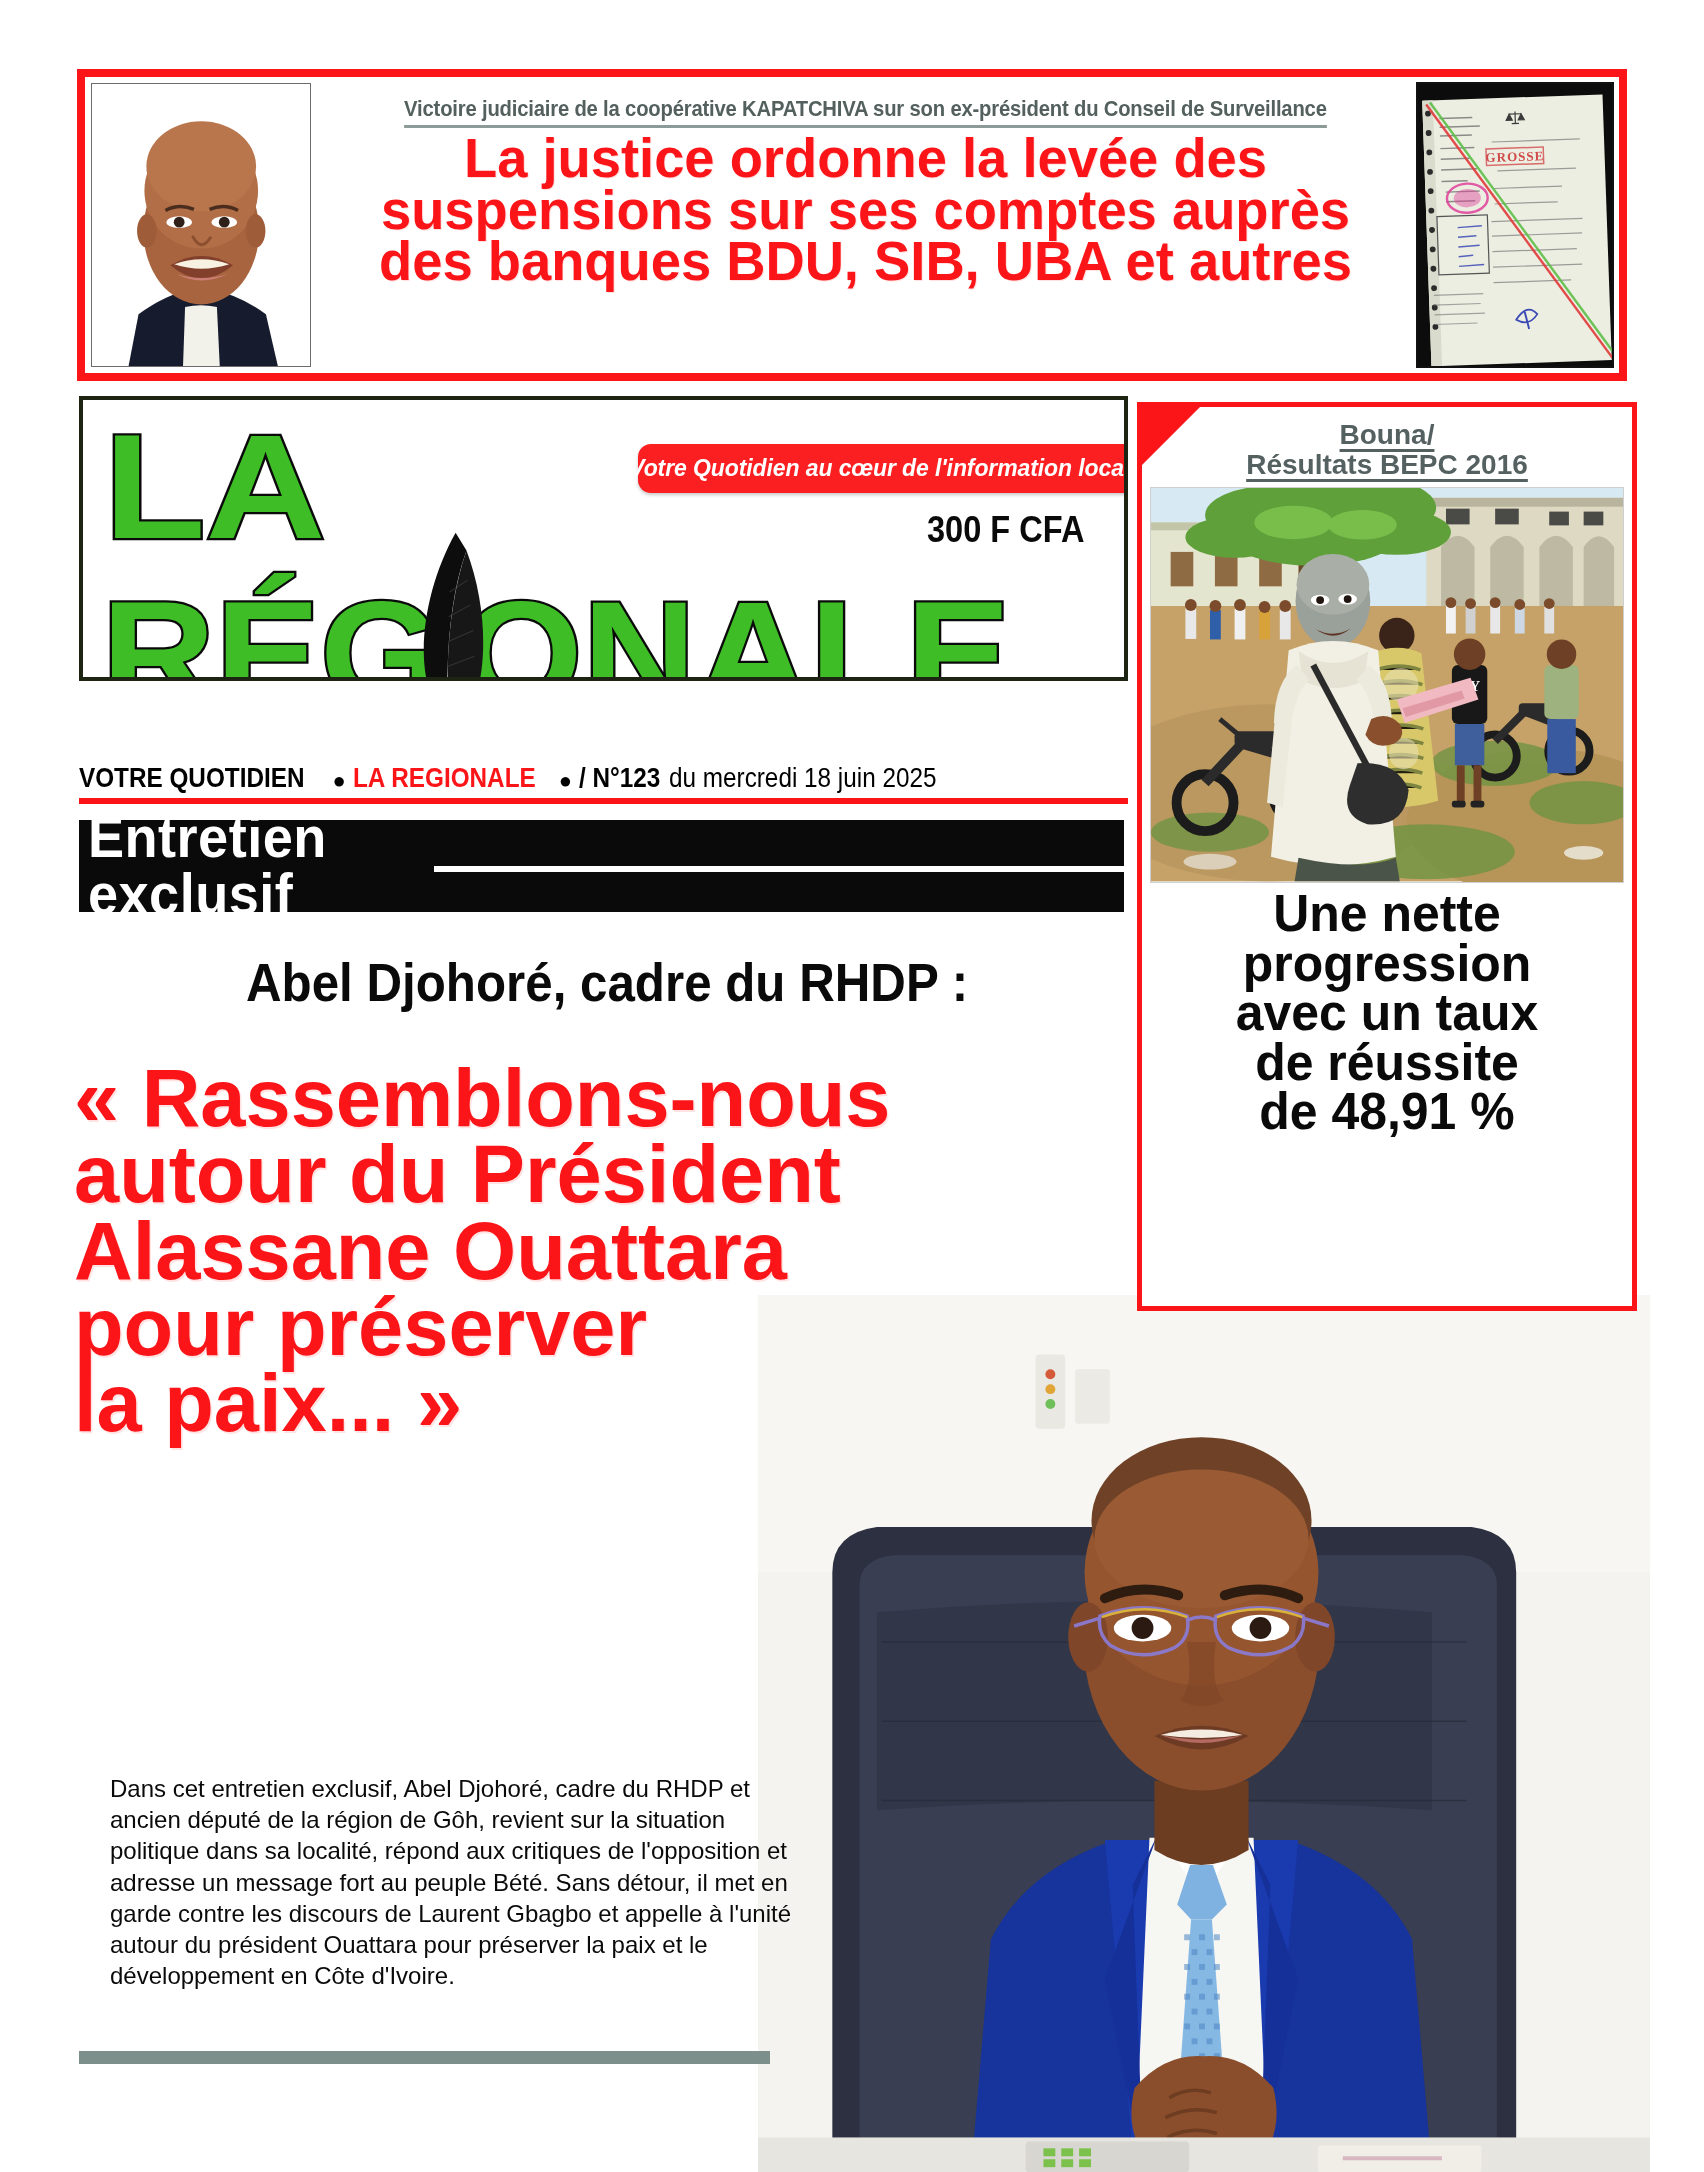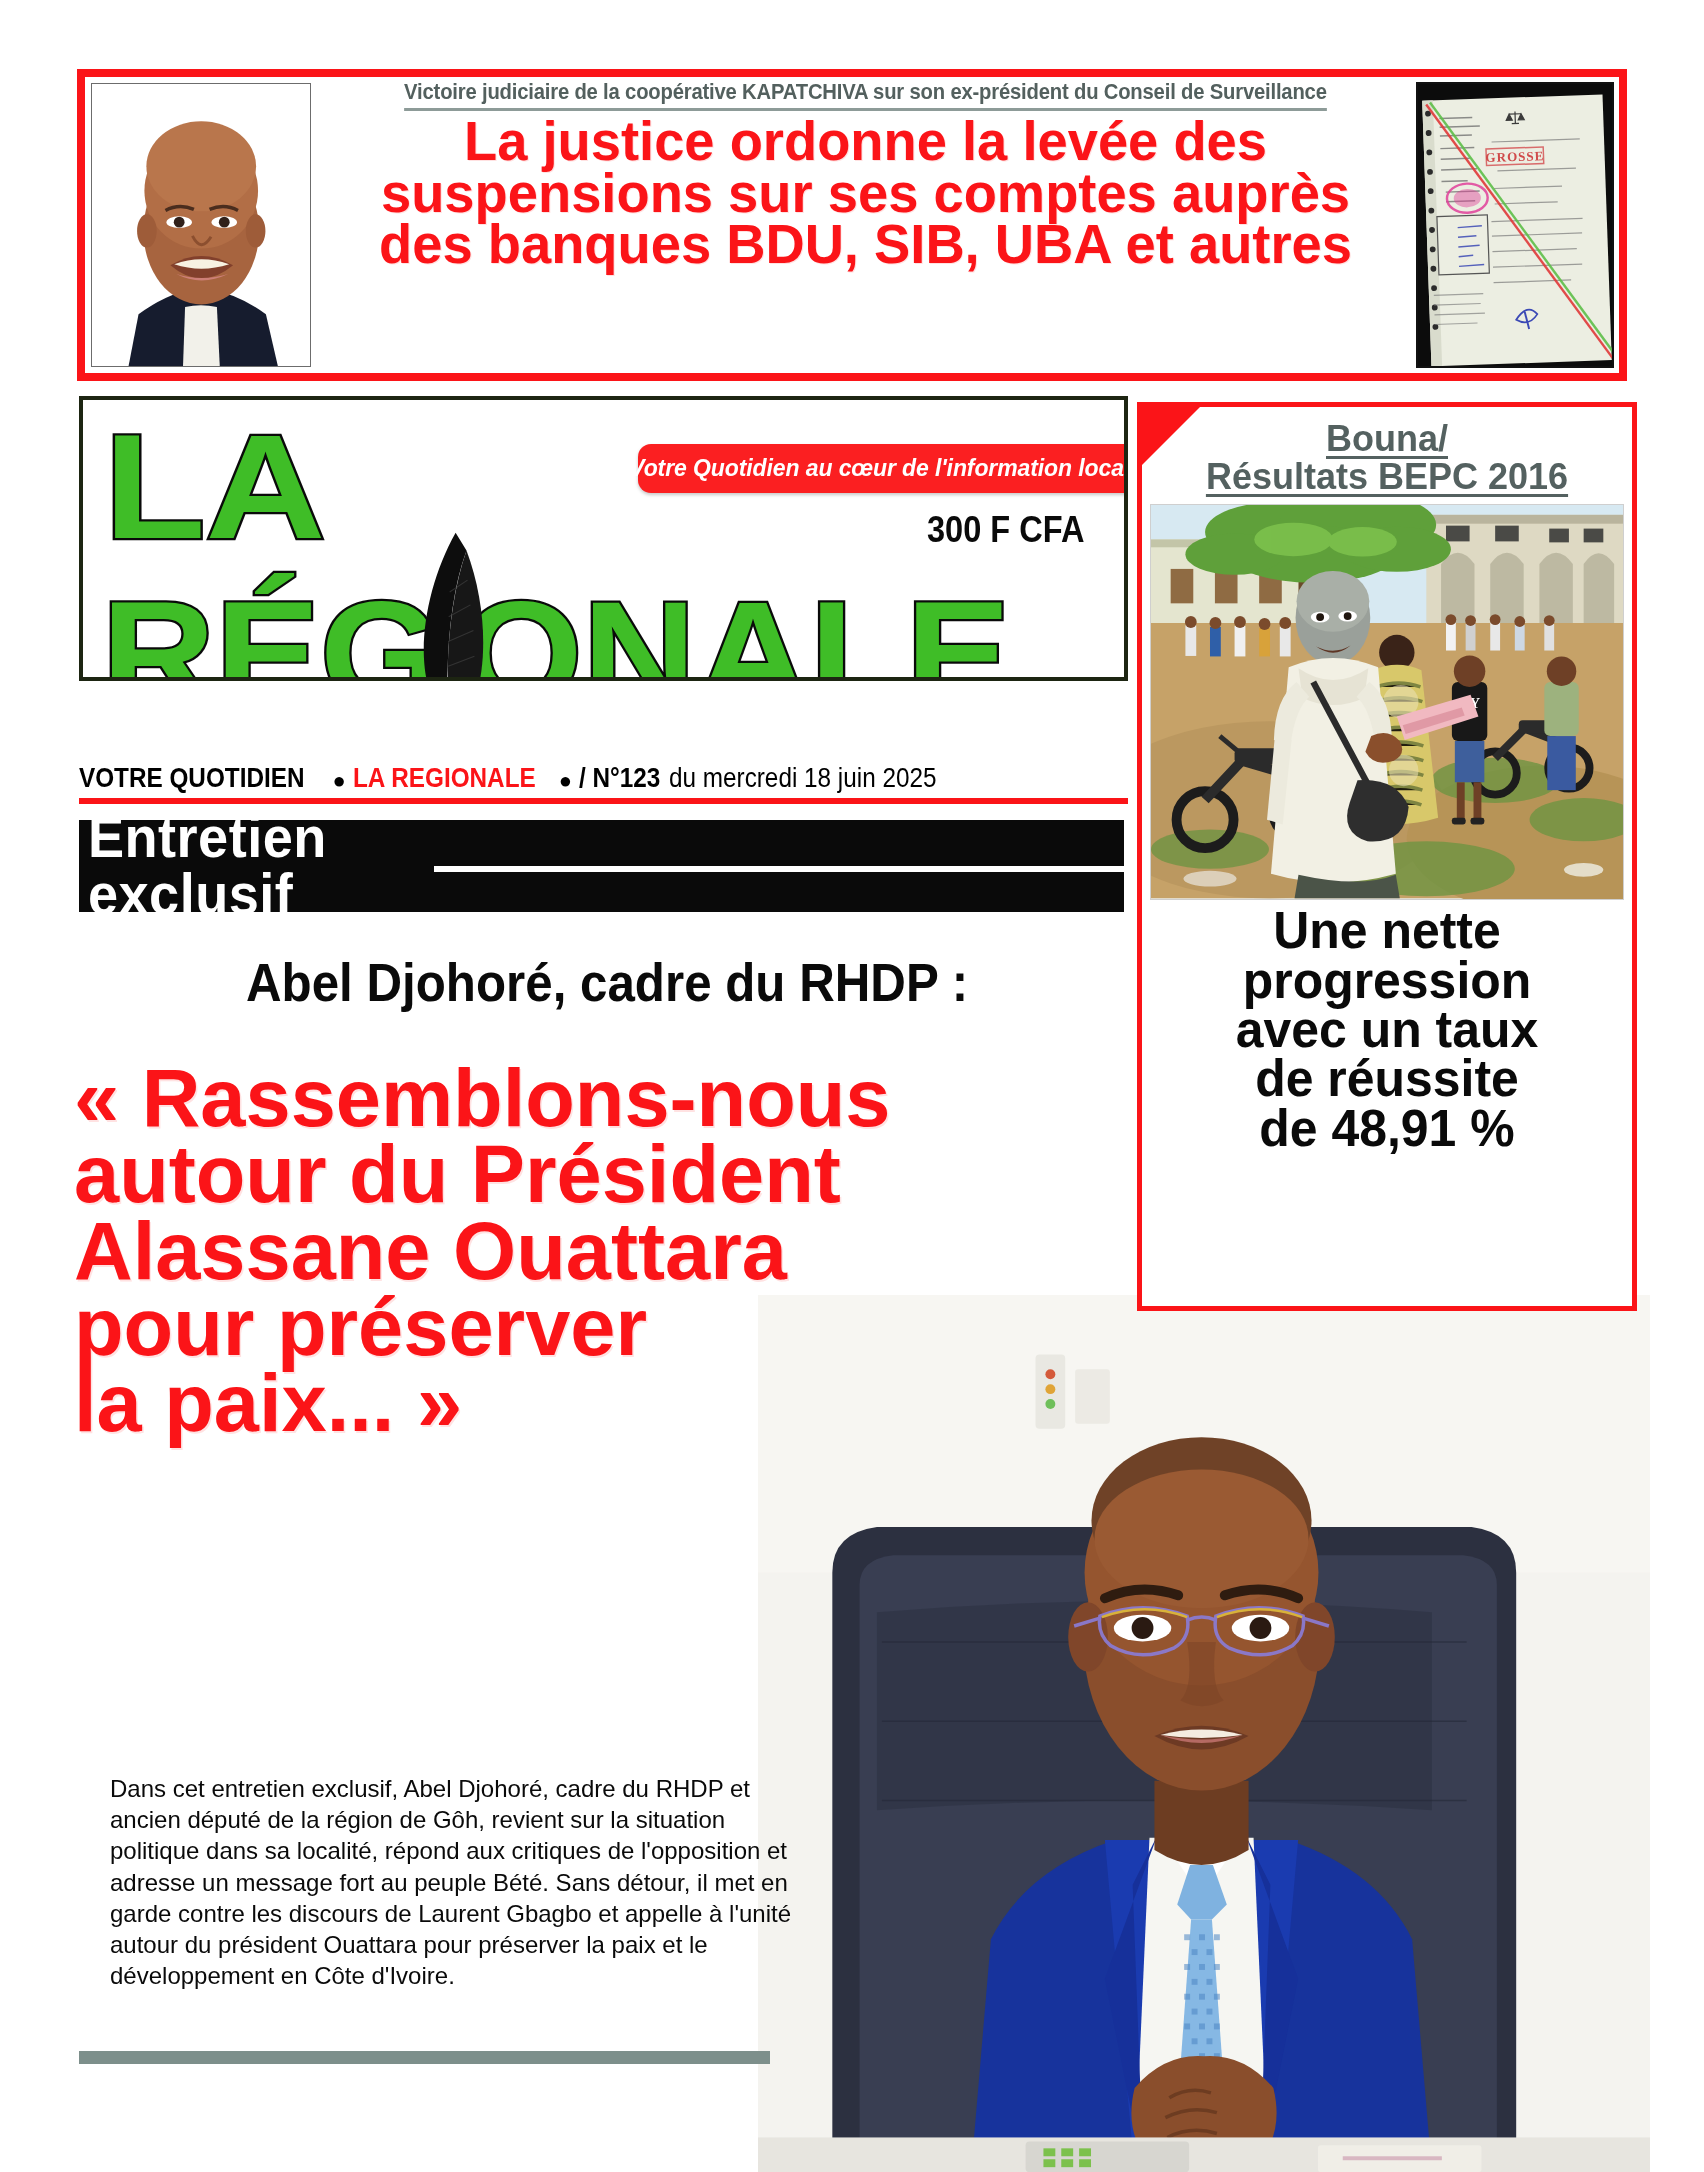--- a/index.html
+++ b/index.html
@@ -21,21 +21,21 @@
   }
   .banner-photo {
     width: 220px; flex: 0 0 220px;
     border: 1.5px solid #6c6c6c;
     margin: 6px 0 6px 6px;
     position: relative; overflow: hidden; background:#fff;
   }
   .banner-text {
     flex: 1 1 auto; display: flex; flex-direction: column;
     align-items: center; justify-content: flex-start;
-    padding: 2px 3px 0 7px; min-width:0;
+    padding: 19px 3px 0 7px; min-width:0;
   }
   .banner-kicker {
     font-size: 22px; font-weight: bold; color: #53605e;
     font-family: "Liberation Sans Narrow","Liberation Sans", sans-serif;
     letter-spacing: -0.2px; white-space: nowrap;
     border-bottom: 3.5px solid #8d9b98; padding-bottom: 3px;
     transform: scaleX(0.92); transform-origin: center;
   }
   .banner-head {
     margin-top: 4px; text-align: center; color: #fb1418;
@@ -155,21 +155,21 @@
     border: 5px solid #fb1418; background:#fff; overflow:hidden;
   }
   .sb-corner {
     position:absolute; left:0; top:0; width:0; height:0;
     border-left: 58px solid #fb1418;
     border-bottom: 58px solid transparent;
   }
   .sb-head {
     margin: 13px 7px 0 7px; text-align:center;
     font-family:"Liberation Sans Narrow","Liberation Sans", sans-serif;
-    color:#546160; font-weight:bold; font-size: 36px; line-height:1.06;
+    color:#546160; font-weight:bold; font-size: 28px; line-height:1.06;
   }
   .sb-head u { text-decoration: underline; text-decoration-thickness: 3px; text-underline-offset: 4.5px; }
   .sb-photo {
     margin: 8px 8px 0 8px; height: 396px; overflow:hidden; position:relative;
     border: 1px solid #cfcfcf;
   }
   .sb-title {
     margin: 6px 5px 0 5px; text-align:center;
     color:#0a0a0a; font-weight:bold; font-size:52px; line-height:0.95;
     font-family:"Liberation Sans Narrow","Liberation Sans", sans-serif;

